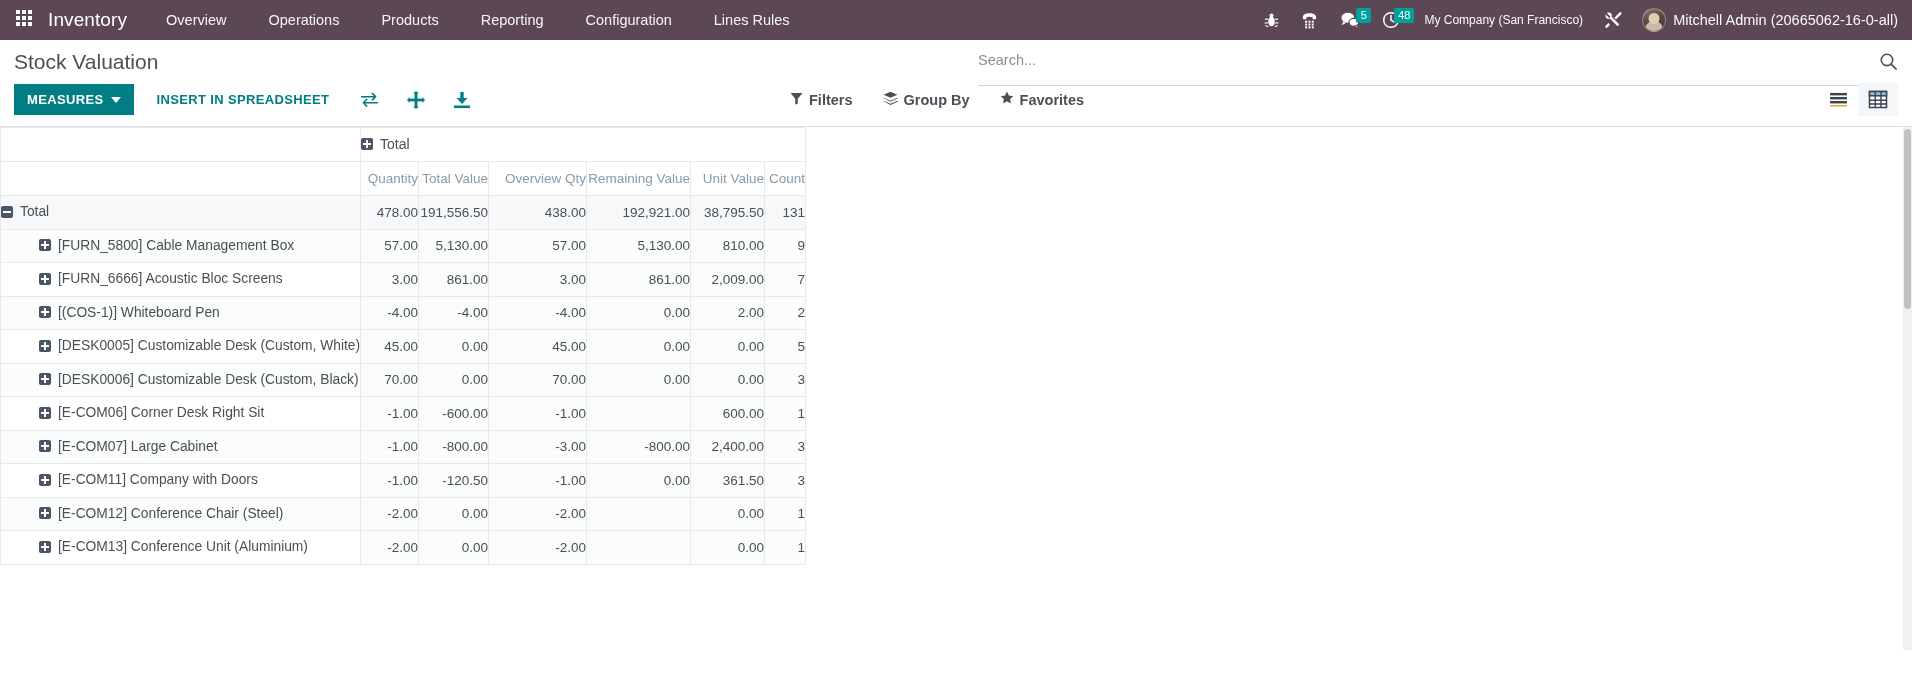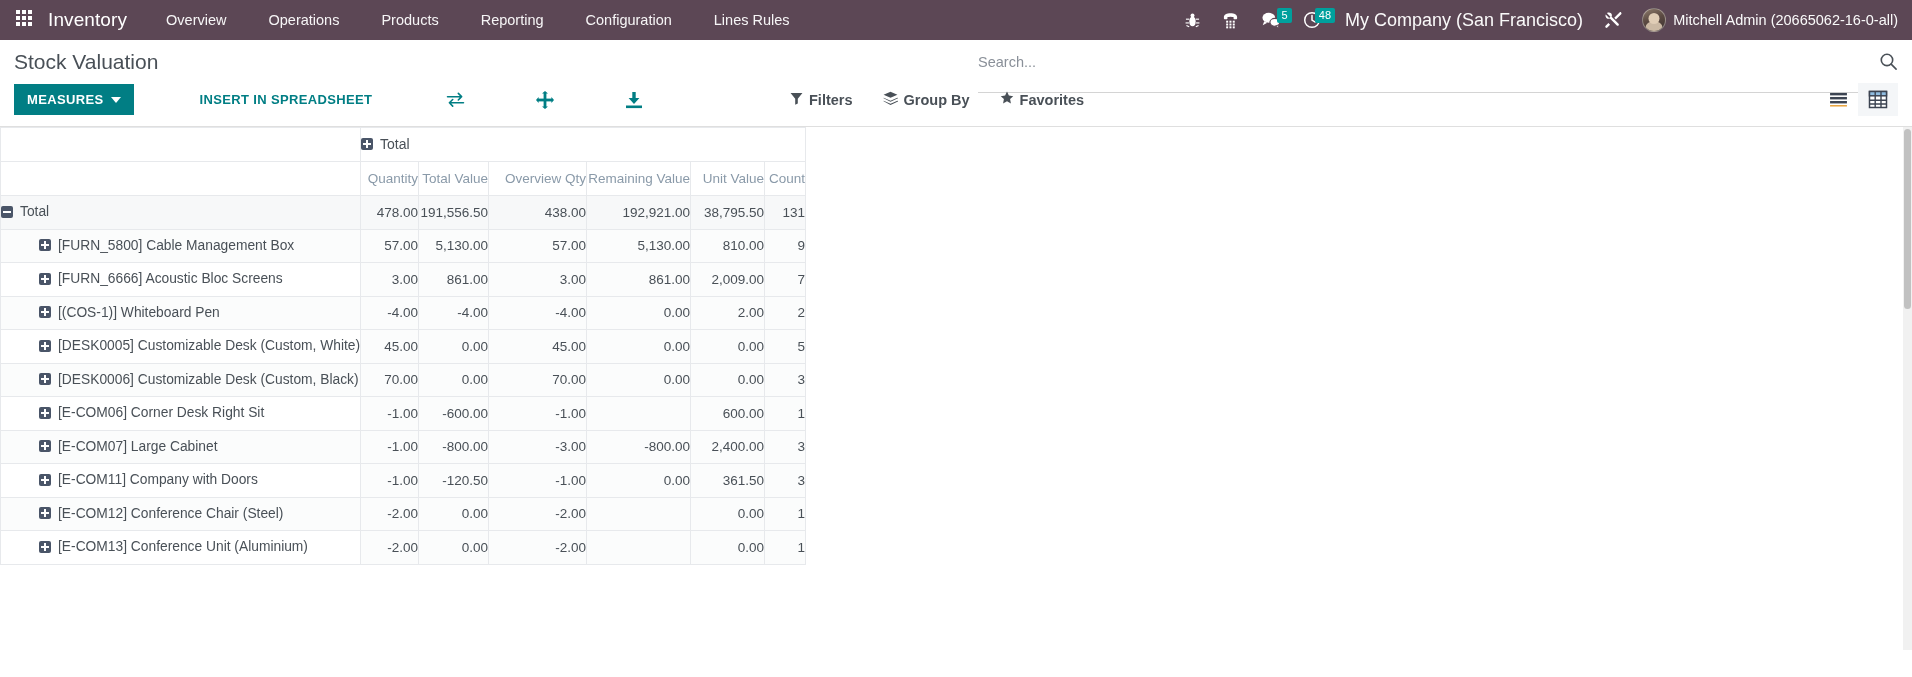--- a/index.html
+++ b/index.html
@@ -74,21 +74,21 @@
     padding: 2px 4px;
     border-radius: 2px;
     position: absolute;
     top: 8px;
     right: 0px;
     font-weight: 400;
     min-width: 15px;
     text-align: center;
   }
   .company-name {
-    font-size: 18px;
+    font-size: 12px;
     padding: 0 10px 0 6px;
     cursor: pointer;
     opacity: .97;
   }
   .avatar {
     width: 24px; height: 24px;
     border-radius: 50%;
     background: linear-gradient(160deg,#8d7b6b 0%,#5b4a42 45%,#3c3230 100%);
     margin: 0 7px 0 8px;
     position: relative;
@@ -134,23 +134,23 @@
     font-weight: 400;
     color: #495057;
     white-space: nowrap;
   }
   .searchbar {
     position: absolute;
     left: 978px;
     right: 14px;
     top: 12px;
     display: flex;
-    align-items: center;
+    align-items: flex-start;
     border-bottom: 1px solid #d4d4d4;
-    padding-bottom: 21px;
+    padding-bottom: 14px;
   }
   .searchbar input {
     border: none;
     outline: none;
     flex: 1;
     font-size: 14.5px;
     color: #495057;
     background: transparent;
     font-family: "Liberation Sans", sans-serif;
   }
@@ -161,21 +161,20 @@
     align-items: center;
     color: #495057;
     padding-left: 8px;
   }
 
   .cp-row2 {
     display: flex;
     align-items: center;
     padding: 6px 14px 11px 14px;
     position: relative;
-    gap: 43px;
   }
   .btn-measures {
     background: #017E84;
     color: #ffffff;
     border: none;
     font-size: 13px;
     font-weight: 700;
     letter-spacing: .35px;
     padding: 8px 13px;
     cursor: pointer;

